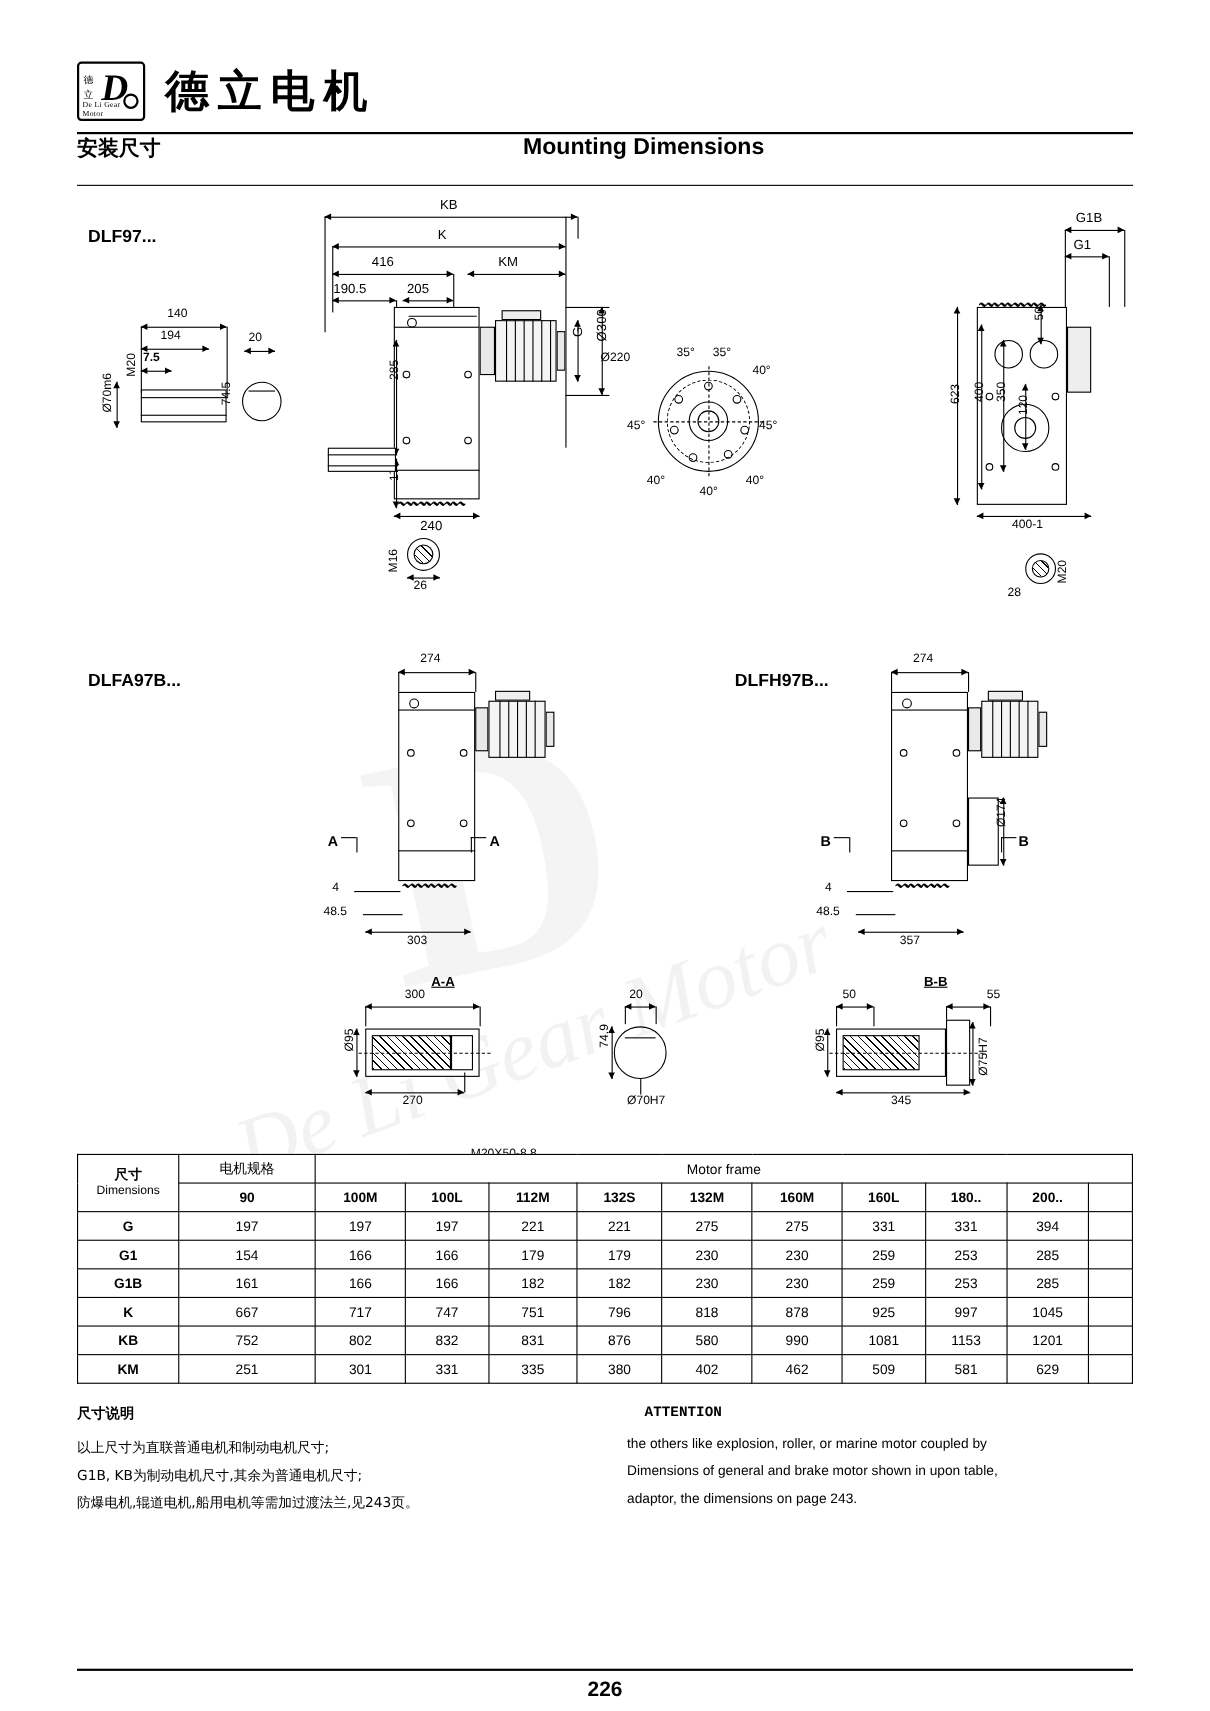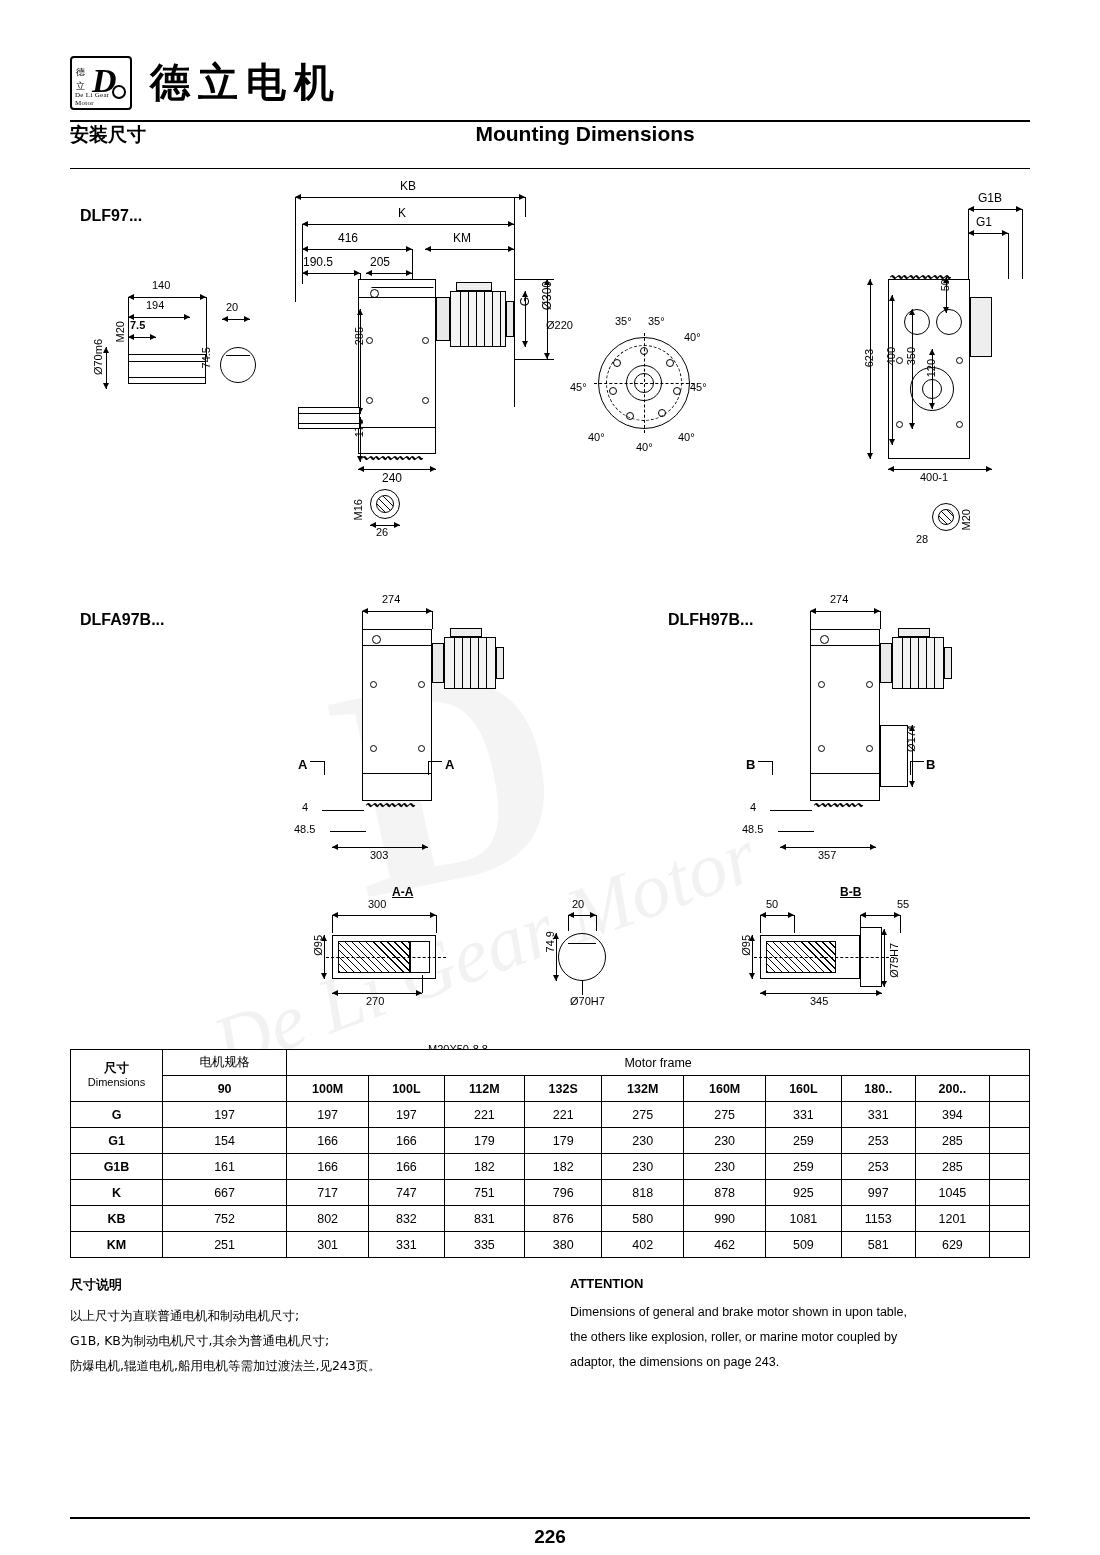--- a/index.html
+++ b/index.html
@@ -195,21 +195,21 @@
     display: flex;
     gap: 40px;
     position: relative;
     z-index: 2;
   }
   .notes .col { width: 460px; }
   .notes .t { font-size: 13px; font-weight: bold; margin-bottom: 9px;
     font-family: "DejaVu Sans", sans-serif; }
   .notes .l { font-size: 12.5px; line-height: 2.0;
     font-family: "DejaVu Sans", sans-serif; }
-  .notes .col.en .t { font-family: Liberation Sans, sans-serif; }
+  .notes .col.en .t { font-family: Liberation Mono, monospace; margin-left: 16px; }
   .notes .col.en .l { font-family: "Liberation Sans", sans-serif; font-size: 12.5px; }
 
   .footer {
     position: absolute;
     left: 70px; right: 70px;
     bottom: 52px;
     text-align: center;
   }
   .footer .rule { border-top: 2px solid #000; margin-bottom: 7px;}
   .footer .num { font-size: 19px; font-weight: bold; }
@@ -648,22 +648,22 @@
 
   <div class="notes">
     <div class="col cn">
       <div class="t">尺寸说明</div>
       <div class="l">以上尺寸为直联普通电机和制动电机尺寸;</div>
       <div class="l">G1B, KB为制动电机尺寸,其余为普通电机尺寸;</div>
       <div class="l">防爆电机,辊道电机,船用电机等需加过渡法兰,见243页。</div>
     </div>
     <div class="col en">
       <div class="t">ATTENTION</div>
+      <div class="l">the others like explosion, roller, or marine motor coupled by</div>
       <div class="l">Dimensions of general and brake motor shown in upon table,</div>
-      <div class="l">the others like explosion, roller, or marine motor coupled by</div>
       <div class="l">adaptor, the dimensions on page 243.</div>
     </div>
   </div>
 
   <div class="footer">
     <div class="rule"></div>
     <div class="num">226</div>
   </div>
 
 </div>

